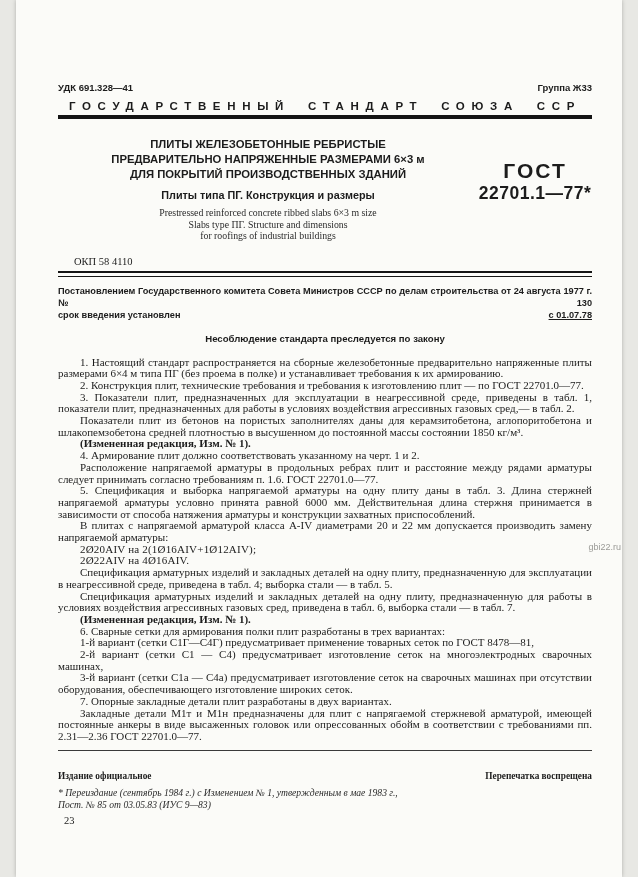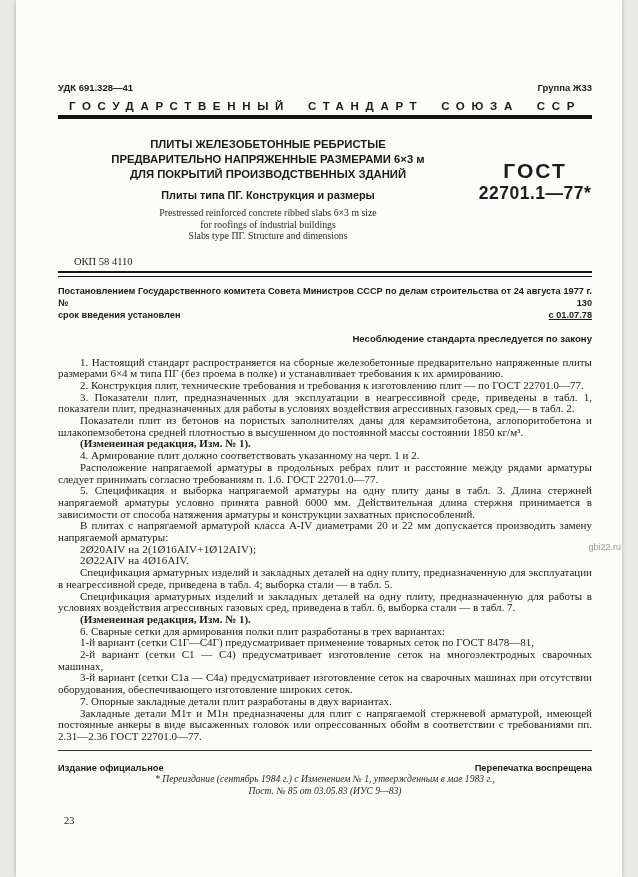--- a/index.html
+++ b/index.html
@@ -40,34 +40,34 @@
   
   .okp{margin-top:14px;font-size:10.5px;padding-left:16px;}
   .double-rule{margin-top:4px;height:3px;border-top:2px solid #141414;border-bottom:1px solid #141414;}
 
   
   .enactment{margin-top:8px;font-family:"Liberation Sans",sans-serif;
     font-weight:bold;font-size:9.2px;line-height:12px;}
   .enactment .l1{text-align:justify;text-align-last:justify;}
   .enactment .l2{display:flex;justify-content:space-between;}
   .enactment .date{text-decoration:underline;}
-  .law-notice{margin-top:12px;text-align:right;
+  .law-notice{margin-top:12px;text-align:center;
     font-family:"Liberation Sans",sans-serif;font-weight:bold;font-size:9.6px;}
 
   
   .body-text{margin-top:13px;font-size:11px;line-height:11.7px;}
   .body-text p{margin:0;text-indent:22px;text-align:justify;}
   .body-text p.bold{font-weight:bold;}
   .body-text p.formula{text-align:left;letter-spacing:.2px;}
 
   
   .footer-rule{margin-top:7px;border-top:1px solid #3a3a3a;}
-  .footer-row{display:flex;justify-content:space-between;margin-top:12px;
-    font-family:Liberation Sans, sans-serif;font-weight:bold;font-size:9.3px;gap:40px;}
-  .footnote{margin-top:0;text-align:center;font-style:italic;
+  .footer-row{display:flex;justify-content:space-between;margin-top:20px;
+    font-family:Liberation Serif, serif;font-weight:bold;font-size:9.3px;gap:40px;}
+  .footnote{margin-top:6px;text-align:left;font-style:italic;
     font-size:9.6px;line-height:12px;color:#2a2a2a;}
   .page-number{position:absolute;left:48px;top:815px;font-size:10.5px;}
   .watermark{position:absolute;right:1px;top:542px;font-size:9px;
     color:#9a9a96;font-family:"Liberation Sans",sans-serif;}
 </style>
 </head>
 <body>
 
 <div class="page">
   <div class="content">
@@ -83,22 +83,22 @@
     <div class="title-block">
       <div class="title-left">
         <div class="ru">
             <div>ПЛИТЫ ЖЕЛЕЗОБЕТОННЫЕ РЕБРИСТЫЕ</div>
             <div>ПРЕДВАРИТЕЛЬНО НАПРЯЖЕННЫЕ РАЗМЕРАМИ 6×3 м</div>
             <div>ДЛЯ ПОКРЫТИЙ ПРОИЗВОДСТВЕННЫХ ЗДАНИЙ</div>
           </div>
         <div class="subtitle">Плиты типа ПГ. Конструкция и размеры</div>
         <div class="en">
             <div>Prestressed reinforced concrete ribbed slabs 6×3 m size</div>
+            <div>Slabs type ПГ. Structure and dimensions</div>
             <div>for roofings of industrial buildings</div>
-            <div>Slabs type ПГ. Structure and dimensions</div>
           </div>
       </div>
       <div class="gost-box">
         <div class="gost-label">ГОСТ</div>
         <div class="gost-number">22701.1—77*</div>
       </div>
     </div>
 
     <div class="okp">ОКП 58 4110</div>
     <div class="double-rule"></div>

